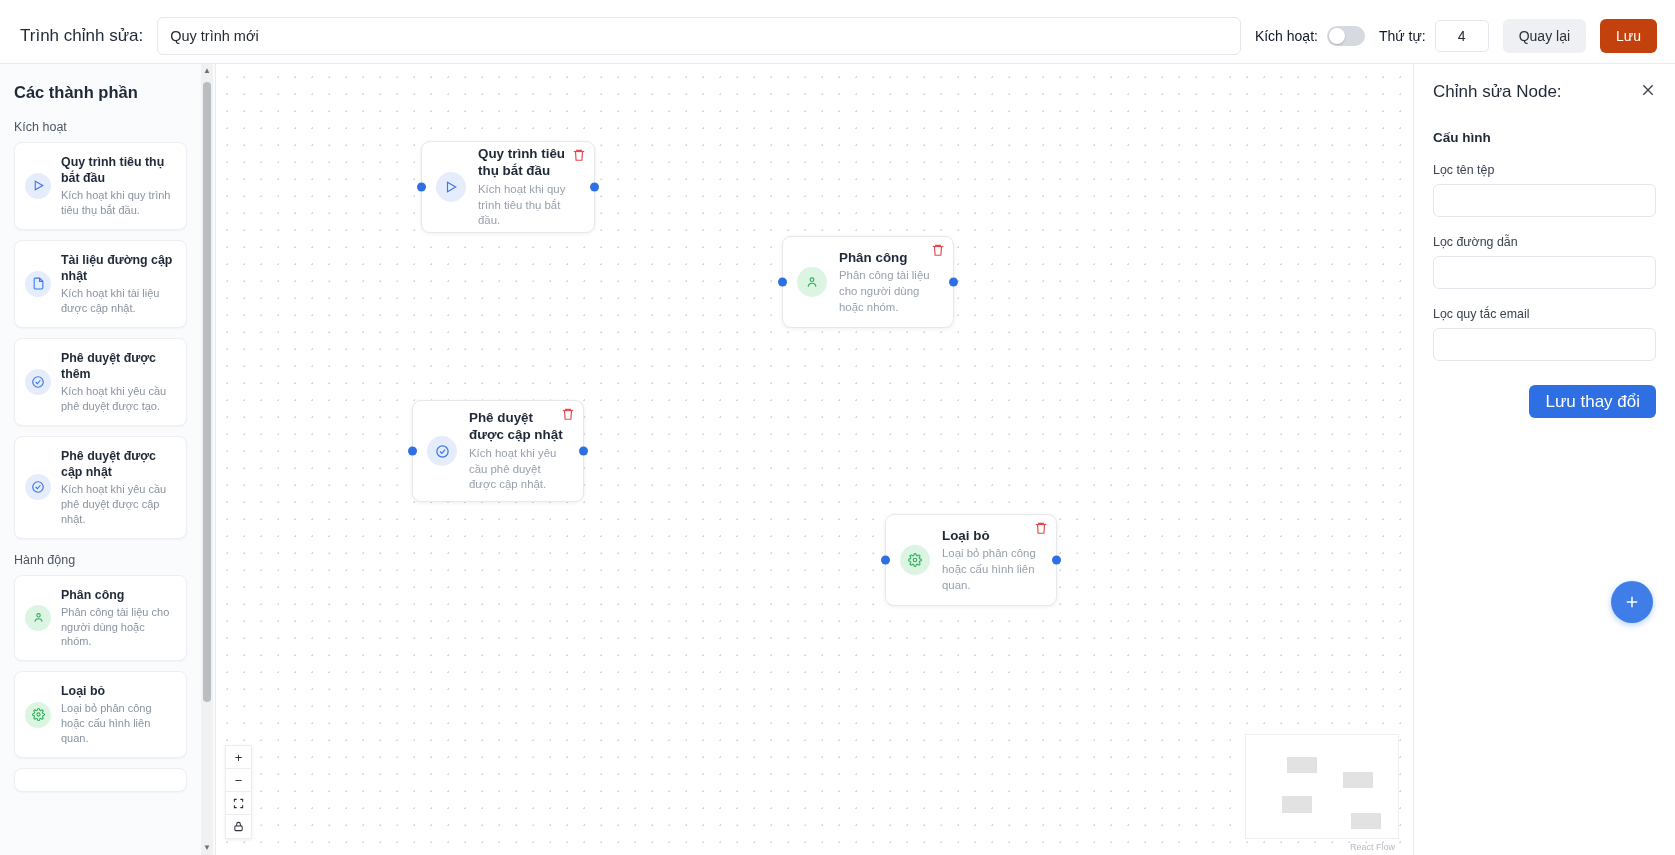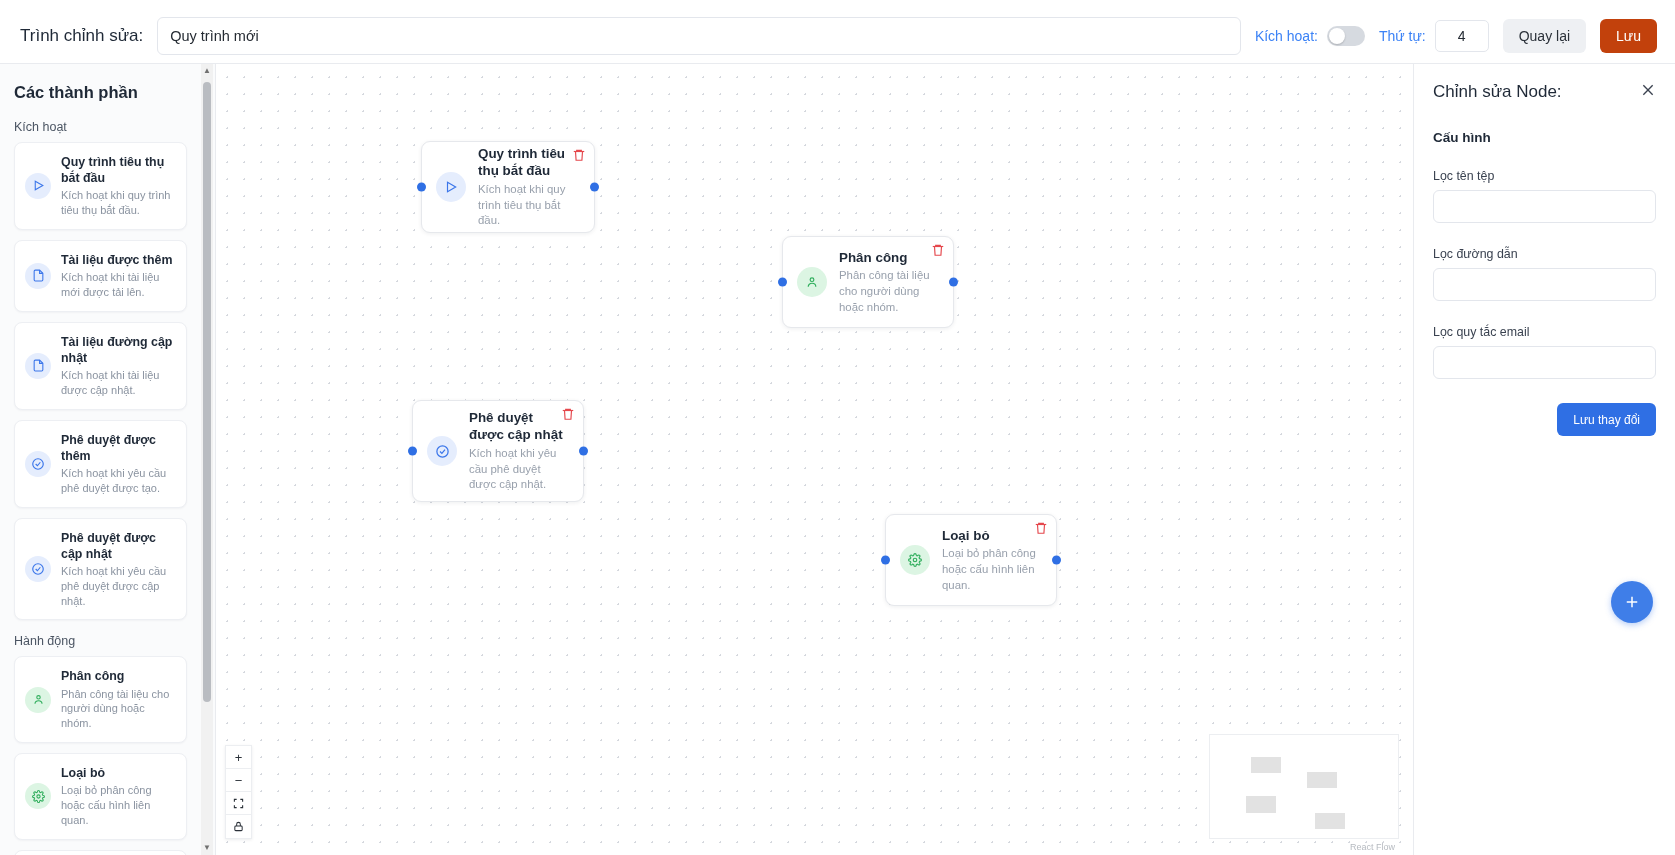--- a/index.html
+++ b/index.html
@@ -33,21 +33,21 @@
     border-radius: 6px;
     padding: 0 12px;
     font-size: 14.5px;
     color: #252b33;
     font-family: "Liberation Sans", sans-serif;
     background: #fff;
     outline: none;
     min-width: 100px;
   }
   .hdr-group { display: flex; align-items: center; gap: 9px; white-space: nowrap; }
-  .hdr-text { font-size: 14px; color: #3b82f6; }
+  .hdr-text { font-size: 14px; color: #0f172a; }
   .toggle {
     width: 38px; height: 20px; border-radius: 10px;
     background: #d6dae0; position: relative; flex: none; cursor: pointer;
   }
   .toggle .knob {
     position: absolute; top: 2px; left: 2px;
     width: 16px; height: 16px; border-radius: 50%;
     background: #ffffff; box-shadow: 0 1px 2px rgba(0,0,0,.2);
   }
   .order-input {
@@ -166,21 +166,21 @@
   .rf-ctl {
     height: 23px; display: flex; align-items: center; justify-content: center;
     border-bottom: 1px solid #eceef1; cursor: pointer;
     font-size: 13px; color: #2b3139;
   }
   .rf-ctl:last-child { border-bottom: none; }
 
   
   .minimap {
     position: absolute; right: 14px; bottom: 16px;
-    width: 190px; height: 105px;
+    width: 154px; height: 105px;
     background: #ffffff;
     border: 1px solid #eceef1;
   }
   .mm-node { position: absolute; background: #e2e2e2; }
   .mm-label {
     position: absolute; right: 3px; bottom: -14px;
     font-size: 9px; color: #b6bac0;
   }
 
   
@@ -188,32 +188,32 @@
     width: 262px; min-width: 262px;
     background: #ffffff;
     border-left: 1px solid #e9ebef;
     padding: 18px 19px;
     position: relative;
   }
   .insp-head { display: flex; align-items: flex-start; justify-content: space-between; }
   .insp-title { font-size: 17px; font-weight: 400; color: #1f2937; }
   .insp-close { width: 16px; height: 16px; cursor: pointer; color: #3b4250; }
   .insp-sub { font-size: 13.5px; font-weight: 700; color: #1f2937; margin-top: 28px; }
-  .field-label { font-size: 12.4px; color: #3a4250; margin-top: 24px; margin-bottom: 7px; }
+  .field-label { font-size: 12.4px; color: #3a4250; margin-top: 18px; margin-bottom: 7px; }
   .field-input {
     width: 100%; height: 33px;
     border: 1px solid #e3e6ec; border-radius: 6px;
     background: #fff; outline: none;
     padding: 0 9px; font-size: 13px;
     font-family: "Liberation Sans", sans-serif; color: #252b33;
   }
   .insp-actions { display: flex; justify-content: flex-end; margin-top: 24px; }
   .btn-save-changes {
     background: #2f6fe4; color: #fff; border: none; border-radius: 6px;
-    height: 33px; padding: 0 16px; font-size: 12px; cursor: pointer;
+    height: 33px; padding: 0 16px; font-size: 17px; cursor: pointer;
     font-family: "Liberation Sans", sans-serif;
   }
   .fab {
     position: absolute; right: 22px; bottom: 232px;
     width: 42px; height: 42px; border-radius: 50%;
     background: #3f7ee8; color: #ffffff;
     display: flex; align-items: center; justify-content: center;
     font-size: 22px; cursor: pointer;
     box-shadow: 0 2px 6px rgba(47,111,228,.35);
   }
@@ -253,32 +253,20 @@
             <svg width="13" height="13" viewBox="0 0 24 24" fill="none" stroke="currentColor" stroke-width="2">
                 <polygon points="6,4 20,12 6,20"></polygon>
               </svg>
           </div>
           <div class="comp-text">
             <div class="comp-name">Quy trình tiêu thụ bắt đầu</div>
             <div class="comp-desc">Kích hoạt khi quy trình tiêu thụ bắt đầu.</div>
           </div>
         </div>
 
-        <div class="comp-card">
-          <div class="comp-icon ic-blue">
-            <svg width="13" height="13" viewBox="0 0 24 24" fill="none" stroke="currentColor" stroke-width="2">
-                <path d="M14 2H6a2 2 0 0 0-2 2v16a2 2 0 0 0 2 2h12a2 2 0 0 0 2-2V8z"></path>
-                <polyline points="14 2 14 8 20 8"></polyline>
-              </svg>
-          </div>
-          <div class="comp-text">
-            <div class="comp-name">Tài liệu được thêm</div>
-            <div class="comp-desc">Kích hoạt khi tài liệu mới được tải lên.</div>
-          </div>
-        </div>
 
         <div class="comp-card">
           <div class="comp-icon ic-blue">
             <svg width="13" height="13" viewBox="0 0 24 24" fill="none" stroke="currentColor" stroke-width="2">
                 <path d="M14 2H6a2 2 0 0 0-2 2v16a2 2 0 0 0 2 2h12a2 2 0 0 0 2-2V8z"></path>
                 <polyline points="14 2 14 8 20 8"></polyline>
               </svg>
           </div>
           <div class="comp-text">
             <div class="comp-name">Tài liệu đường cập nhật</div>

